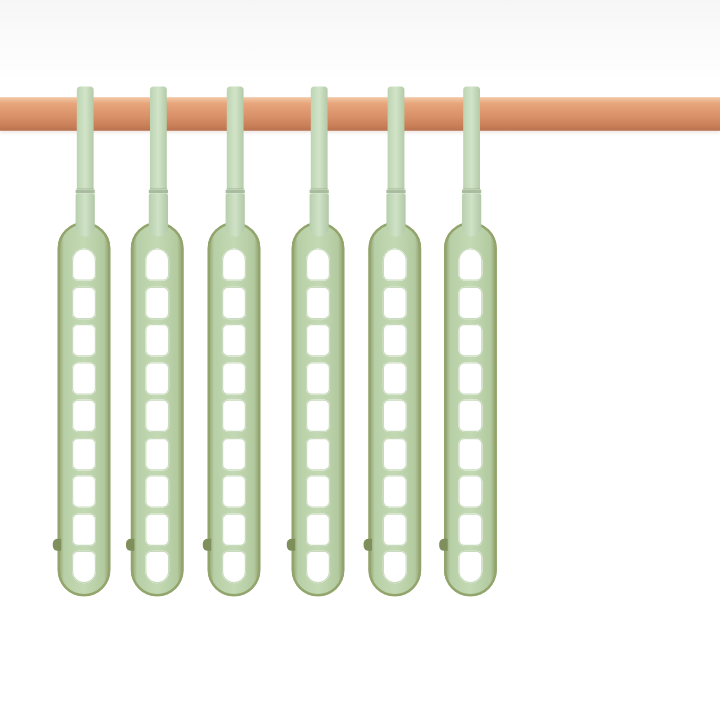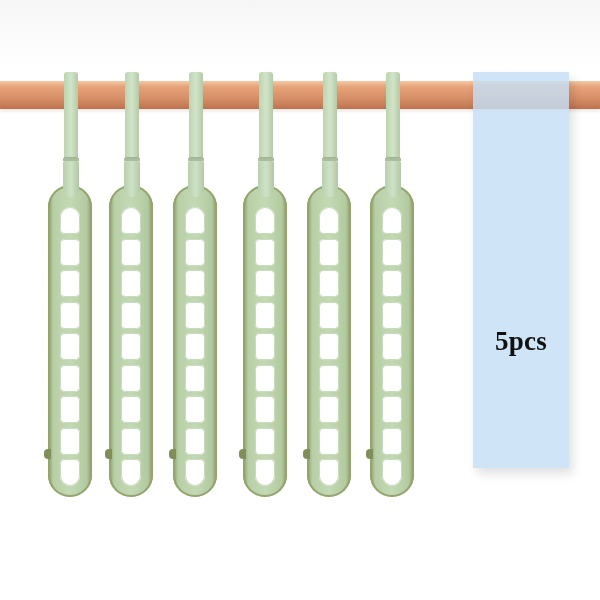--- a/index.html
+++ b/index.html
@@ -126,16 +126,13 @@
           <div class="hole" style="top:85.0px"></div>
           <div class="hole" style="top:116.5px"></div>
           <div class="hole" style="top:148.0px"></div>
           <div class="hole" style="top:179.5px"></div>
           <div class="hole" style="top:211.0px"></div>
           <div class="hole" style="top:242.5px"></div>
           <div class="hole bot" style="top:274.0px"></div>
         </div>
       </div>
     </div>
-  <div class="panel">
-    <div class="panel-label">5pcs</div>
-  </div>
 </div>
 
 </body></html>

